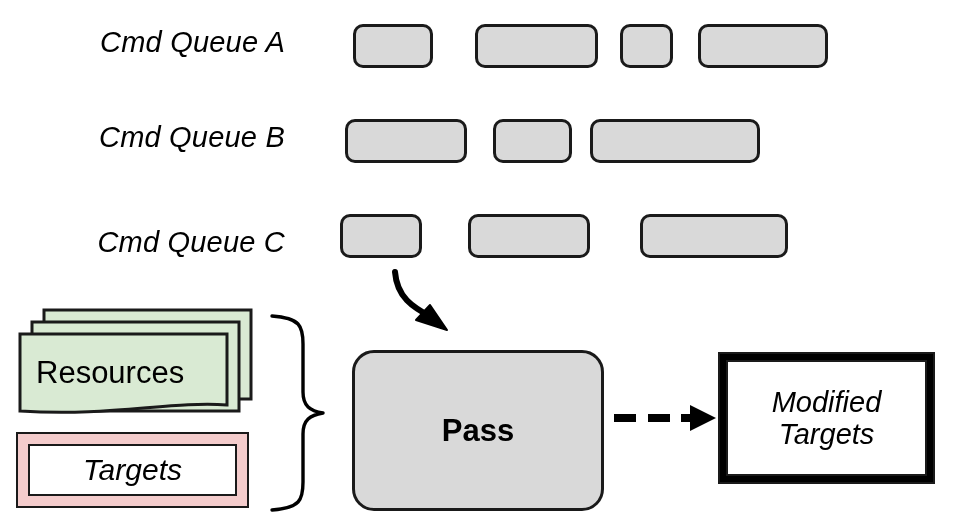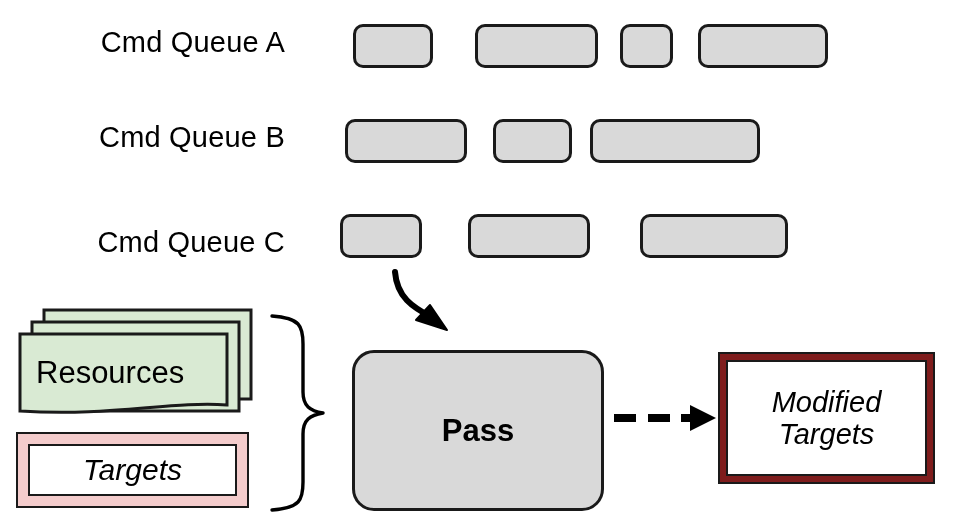--- a/index.html
+++ b/index.html
@@ -13,20 +13,21 @@
   }
   #diagram-root {
     position: relative;
     width: 958px;
     height: 523px;
     background: #ffffff;
     overflow: hidden;
   }
   .queue-label {
     position: absolute;
+    font-style: italic;
     font-size: 29px;
     color: #000000;
     white-space: nowrap;
     text-align: left;
     letter-spacing: 0.2px;
   }
   .cmd-box {
     position: absolute;
     background: #d9d9d9;
     border: 3px solid #1a1a1a;
@@ -73,21 +74,21 @@
     align-items: center;
     justify-content: center;
   }
   .targets-label {
     font-style: italic;
     font-size: 30px;
     color: #000000;
   }
   .modified-box {
     position: absolute;
-    background: #7f1d1d;
+    background: #000000;
     border: 2px solid #1a1a1a;
     box-sizing: border-box;
     padding: 6px;
   }
   .modified-inner {
     width: 100%;
     height: 100%;
     background: #ffffff;
     border: 2px solid #1a1a1a;
     box-sizing: border-box;

